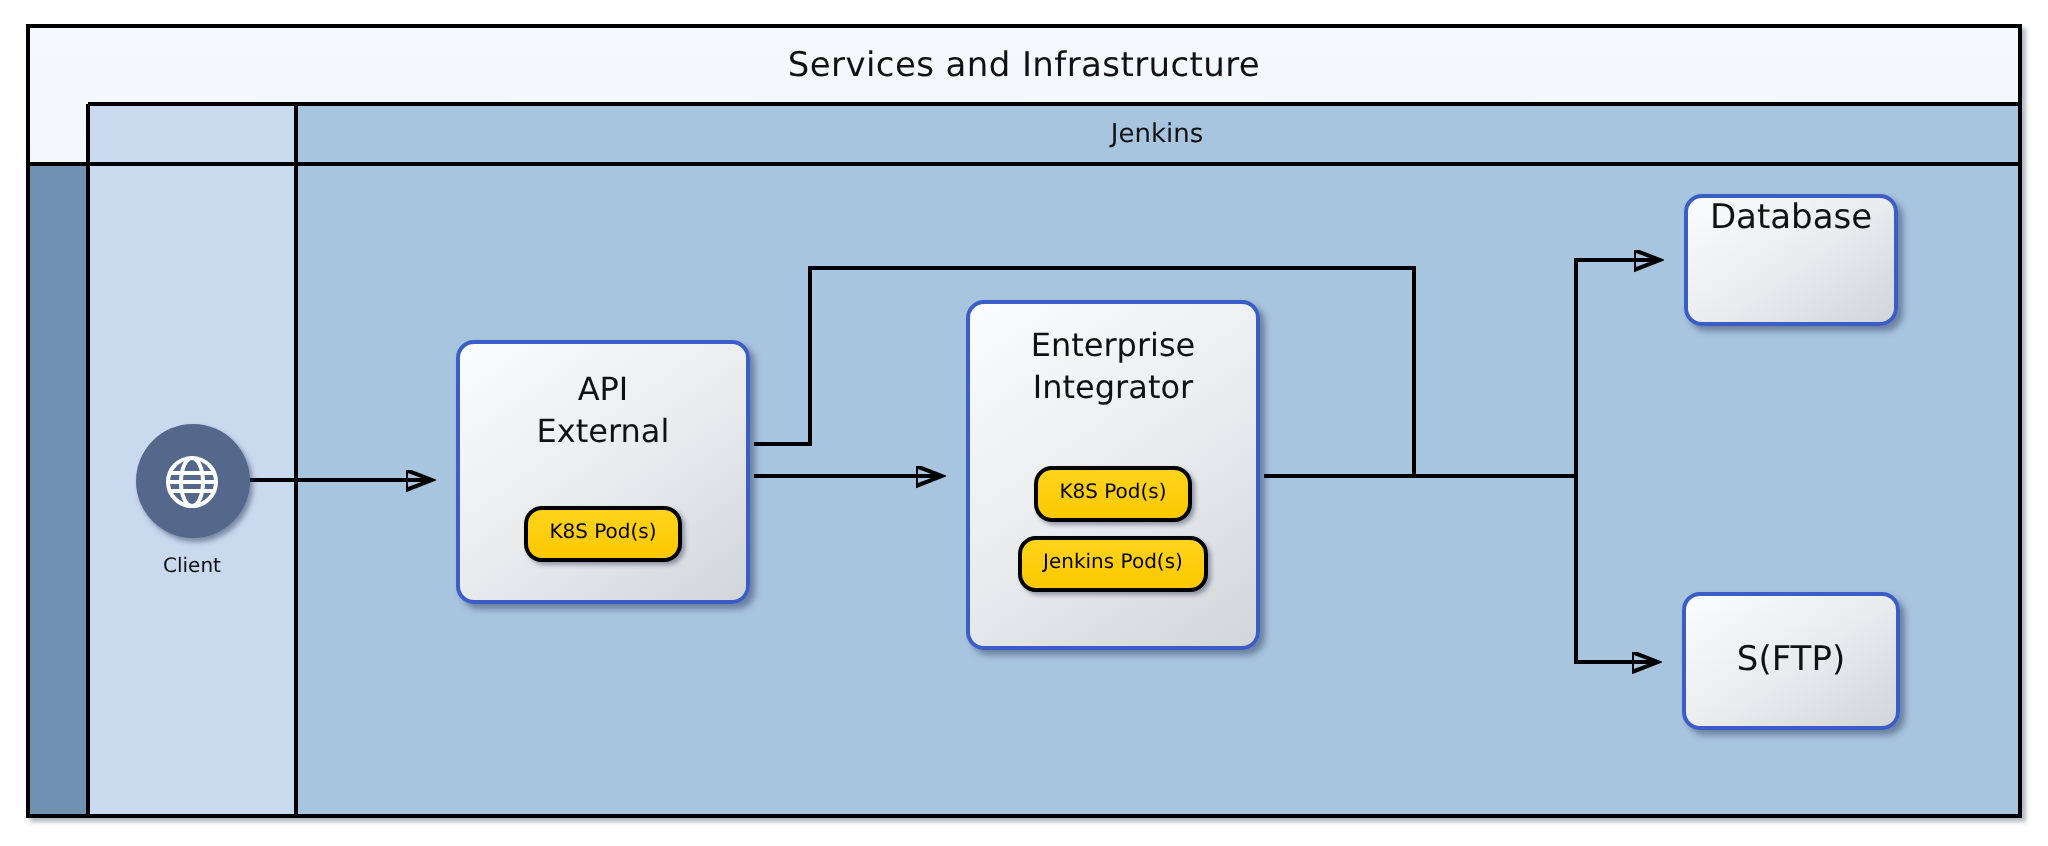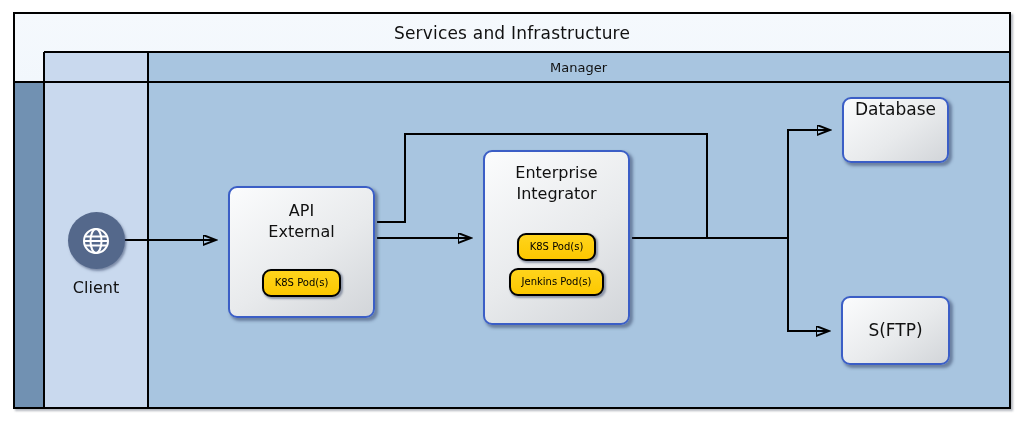--- a/index.html
+++ b/index.html
@@ -44,21 +44,21 @@
   svg.wires path, svg.wires line{stroke:var(--line);stroke-width:2;fill:none;}
 
   .node{
     position:absolute;box-sizing:border-box;
     border:2px solid var(--node-border);border-radius:9px;
     background:linear-gradient(145deg,#fbfcfd 0%,#e8eaec 55%,#d2d5d9 100%);
     box-shadow:2.5px 2.5px 3px rgba(45,60,95,0.5);
     display:flex;flex-direction:column;align-items:center;
   }
   .node .node-title{font-size:16px;line-height:21px;text-align:center;}
-  .node-api{left:228px;top:170px;width:147px;height:132px;padding-top:12px;margin-top:16px;}
+  .node-api{left:228px;top:170px;width:147px;height:132px;padding-top:12px;}
   .node-ei{left:483px;top:150px;width:147px;height:175px;padding-top:10px;}
   .node-db{left:842px;top:97px;width:107px;height:66px;justify-content:flex-start;}
   .node-sftp{left:841px;top:296px;width:109px;height:69px;justify-content:center;}
   .node-db .node-title,.node-sftp .node-title{font-size:17px;}
 
   .badge{
     box-sizing:border-box;border:2px solid #000;border-radius:9px;
     background:linear-gradient(180deg,#ffd41c 0%,#fcc800 100%);
     background-color:var(--badge-fill);
     font-size:10px;line-height:1;color:#000;
@@ -68,21 +68,21 @@
   .node-api .badge{margin-top:27px;}
   .node-ei .badge-1{margin-top:29px;}
   .node-ei .badge-2{margin-top:7px;}
 
   .client{position:absolute;left:56px;top:212px;width:80px;display:flex;flex-direction:column;align-items:center;}
   .client-circle{
     width:57px;height:57px;border-radius:50%;background:var(--client-circle);
     display:flex;align-items:center;justify-content:center;
     box-shadow:1.5px 2px 2.5px rgba(45,60,95,0.5);
   }
-  .client-label{margin-top:9px;font-size:16px;}
+  .client-label{margin-top:9px;font-size:10px;}
 </style>
 </head>
 <body>
 
 <div class="canvas">
 
   <div class="frame"></div>
   <div class="title-bar">Services and Infrastructure</div>
 
   <div class="rect hdr-external"></div>
@@ -104,21 +104,21 @@
     <path d="M148,52 V407"></path>
 
     <path d="M124,240 H215" marker-end="url(#arr)"></path>
     <path d="M377,238 H470" marker-end="url(#arr)"></path>
     <path d="M377,222 H405 V134 H707 V237"></path>
     <path d="M632,238 H789"></path>
     <path d="M788,239 V130 H829" marker-end="url(#arr)"></path>
     <path d="M788,237 V331 H828" marker-end="url(#arr)"></path>
   </svg>
 
-  <div class="lane-label lbl-internal">Manager</div>
+  <div class="lane-label lbl-internal">Jenkins</div>
 
   <div class="client">
     <div class="client-circle">
       <svg width="34" height="34" viewBox="0 0 34 34">
         <g fill="none" stroke="#ffffff" stroke-width="2">
           <circle cx="17" cy="17" r="12"></circle>
           <ellipse cx="17" cy="17" rx="5.5" ry="12"></ellipse>
           <path d="M6.2,12.5 H27.8"></path>
           <path d="M5,17 H29"></path>
           <path d="M6.2,21.5 H27.8"></path>

